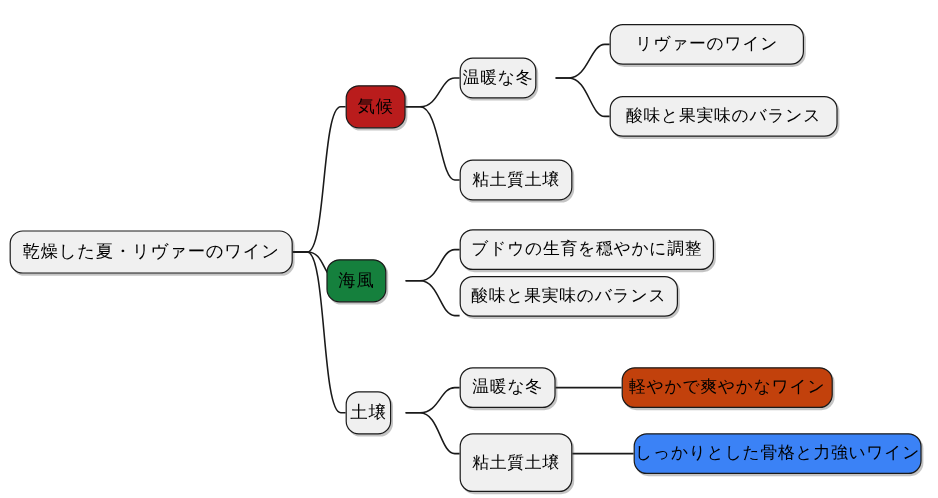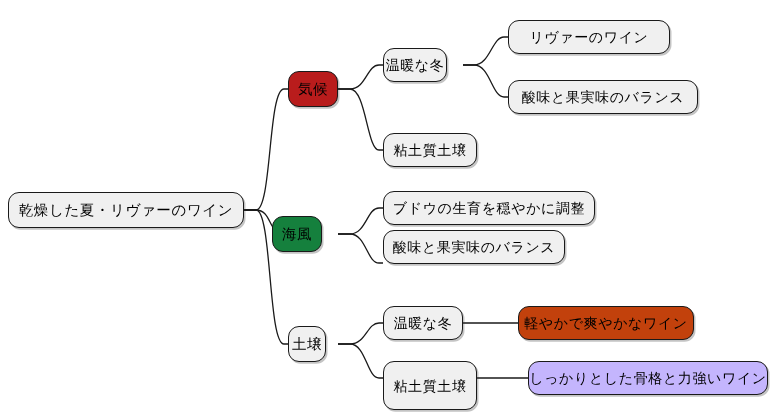--- a/index.html
+++ b/index.html
@@ -116,17 +116,17 @@
   </div>
 
   <div class="node" id="node-clay_soil" style="left: 383px; top: 361px; width: 94px; height: 49px; font-size: 14px; background: rgb(240, 240, 240); border-color: rgb(26, 26, 26);">
     <span class="node-label">粘土質土壌</span>
   </div>
 
   <div class="node" id="node-light_fresh_wine" style="left: 518px; top: 306px; width: 176px; height: 34px; font-size: 14px; background: #c2410c; border-color: rgb(26, 26, 26);">
     <span class="node-label">軽やかで爽やかなワイン</span>
   </div>
 
-  <div class="node" id="node-structured_wine" style="left: 528px; top: 361px; width: 240px; height: 34px; font-size: 14px; background: #c4b5fd; border-color: rgb(26, 26, 26); text-align: right;">
+  <div class="node" id="node-structured_wine" style="left: 528px; top: 361px; width: 240px; height: 34px; font-size: 14px; background: #3b82f6; border-color: rgb(26, 26, 26); text-align: right;">
     <span class="node-label">しっかりとした骨格と力強いワイン</span>
   </div>
 
 </div>
 
 </body></html>

